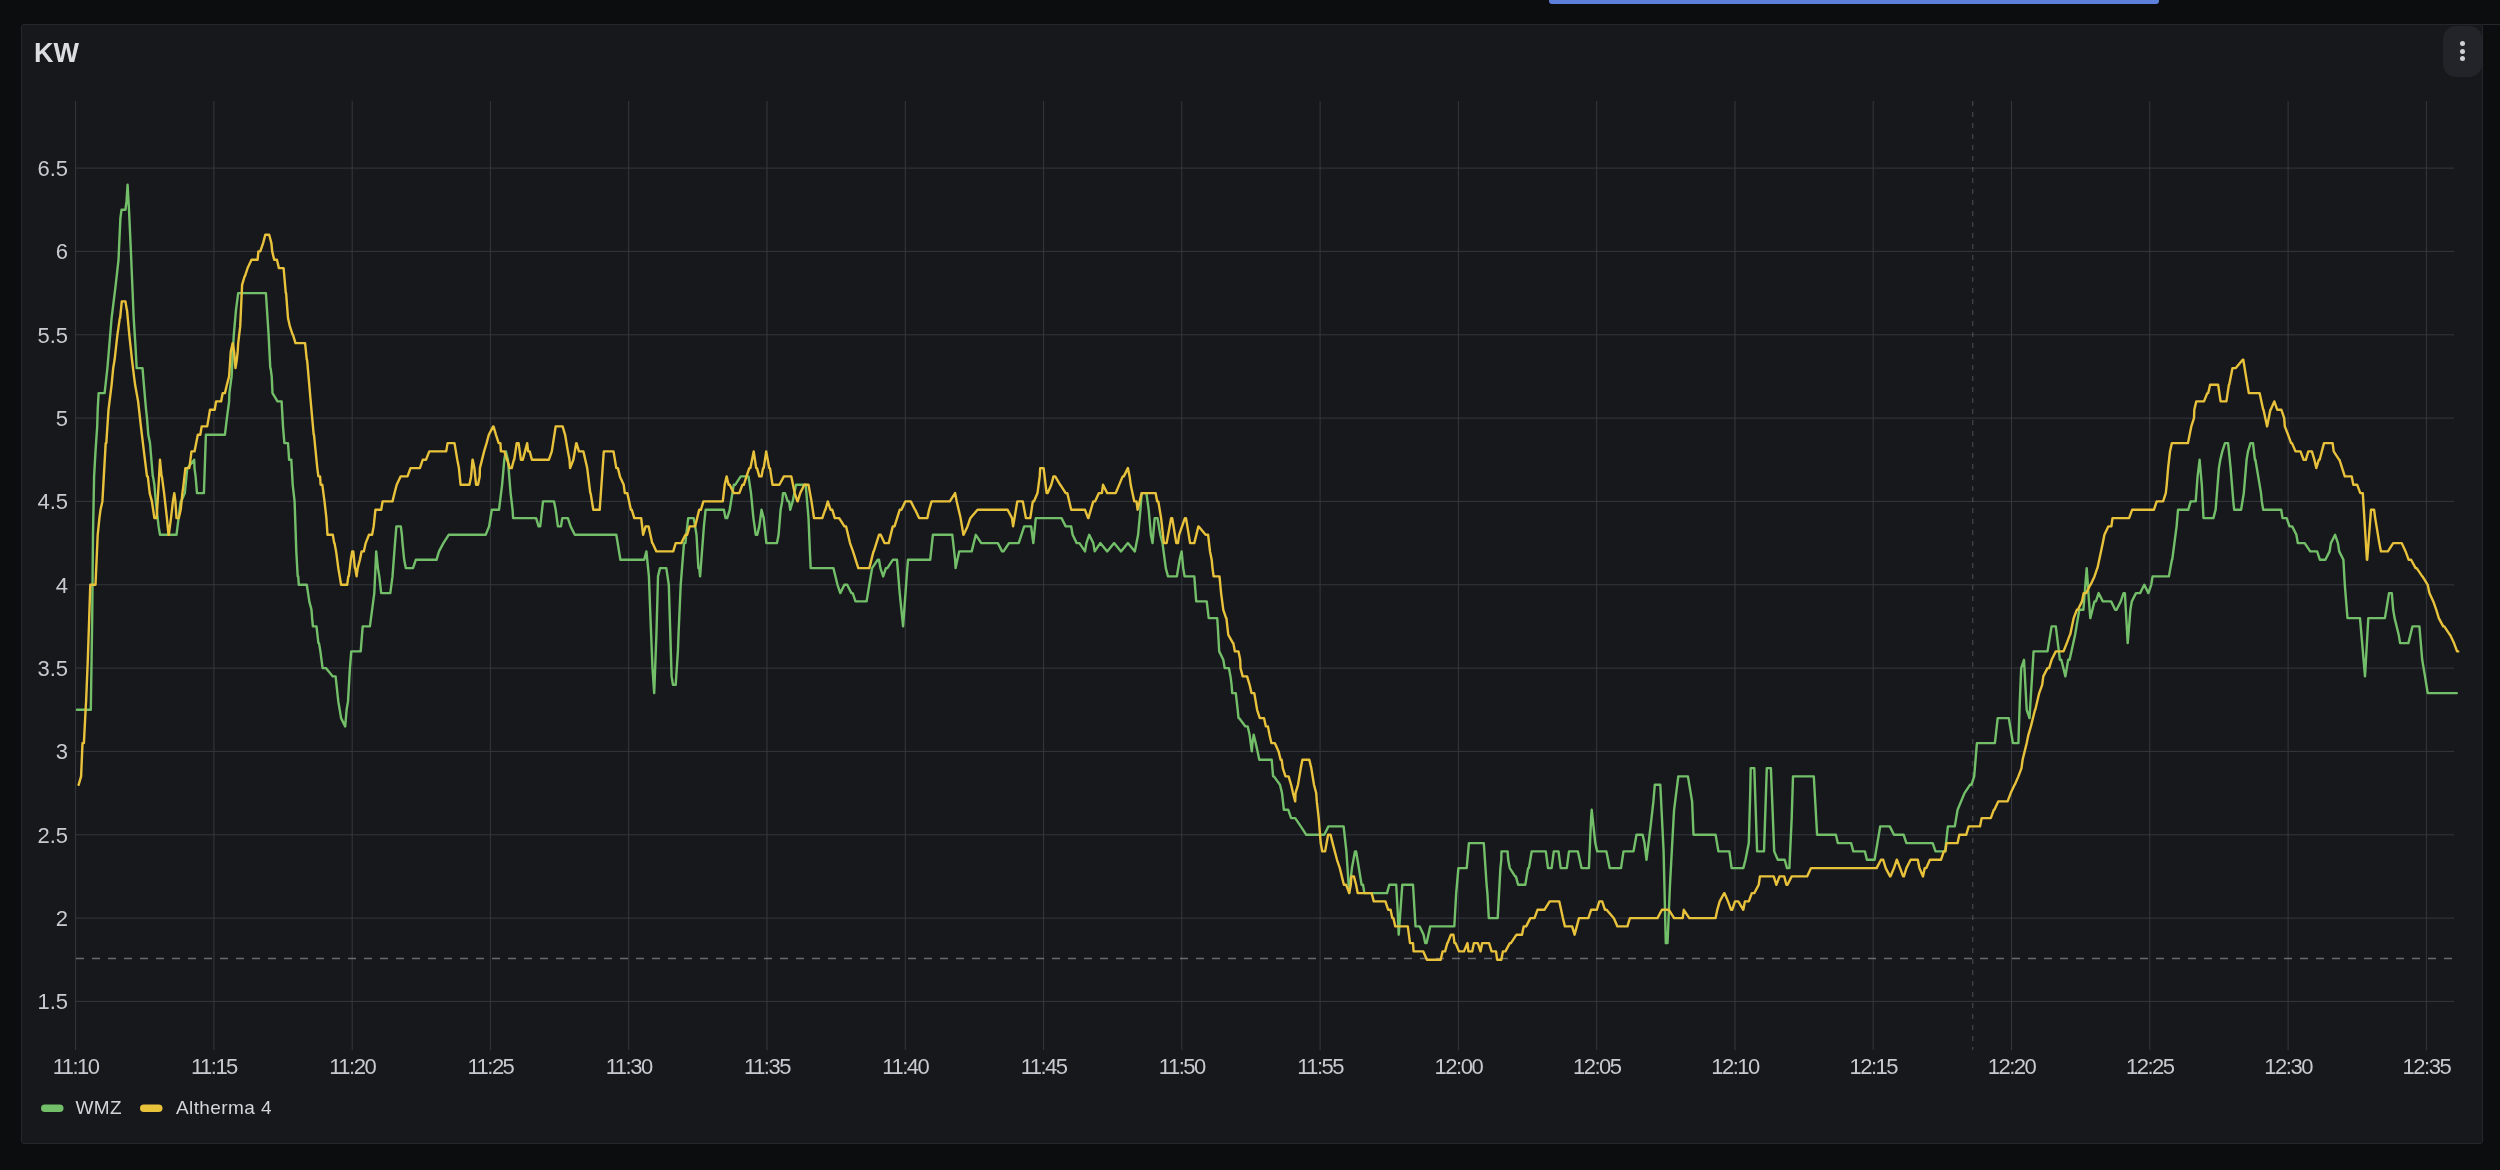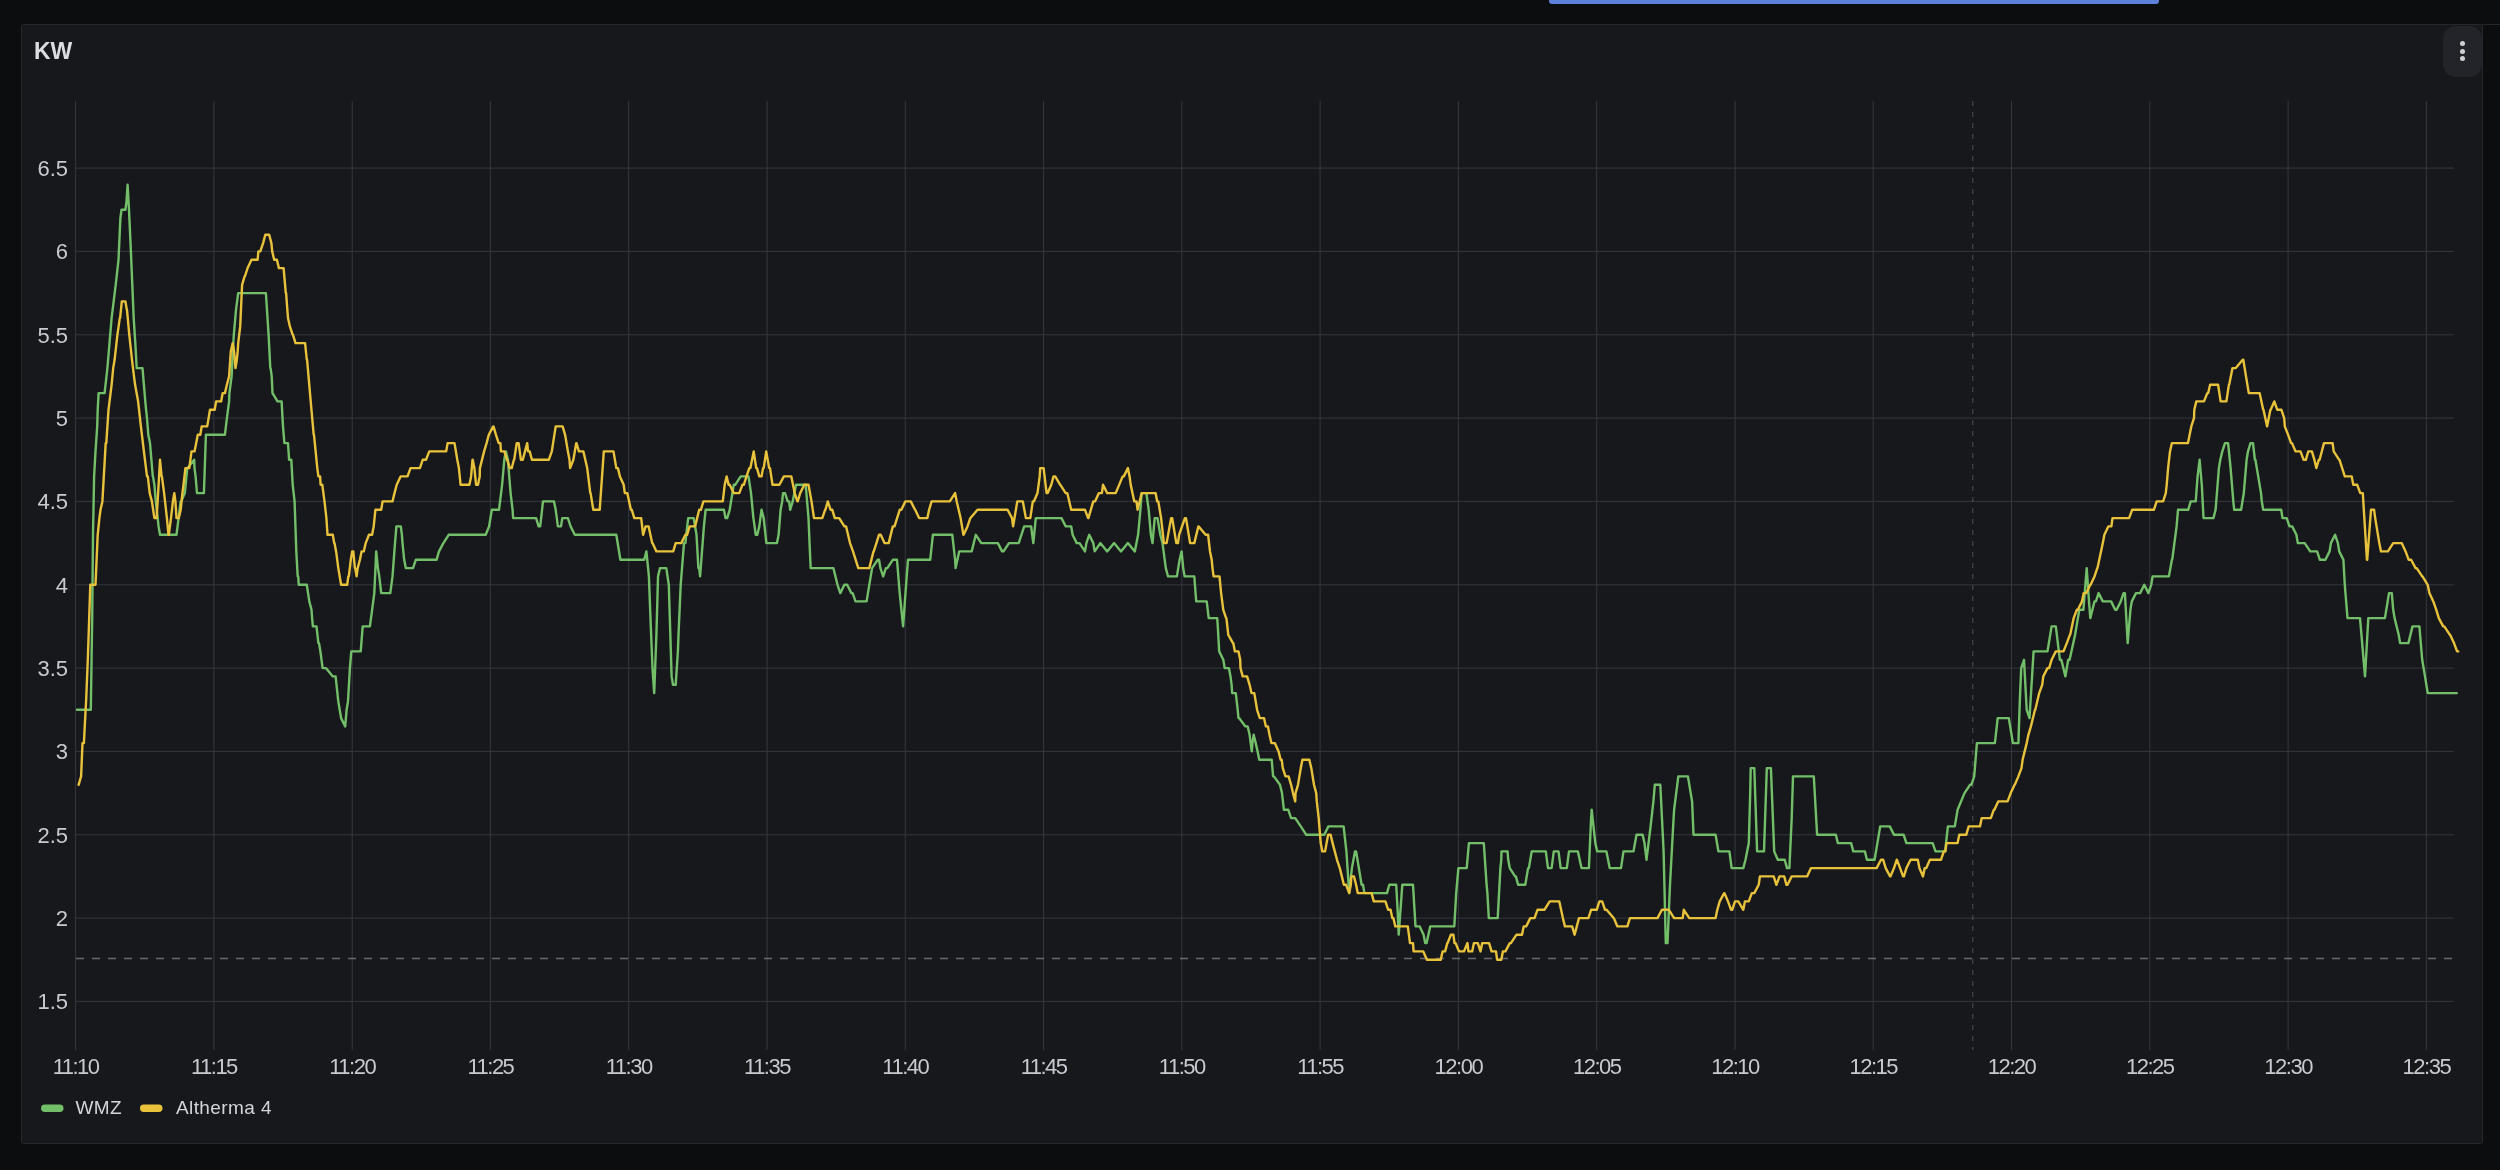--- a/index.html
+++ b/index.html
@@ -1,17 +1,17 @@
 <!DOCTYPE html>
 <html><head><meta charset="utf-8"><style>
   html,body{margin:0;padding:0;width:2500px;height:1170px;background:#0c0d0f;overflow:hidden;
     font-family:"Liberation Sans",sans-serif;}
   .panel{position:absolute;left:21px;top:24px;width:2460px;height:1118px;background:#17181c;
     border:1px solid #25272b;border-radius:3px;}
-  .title{position:absolute;left:34px;top:38px;color:#dcdde1;font-size:23px;font-weight:700;}
+  .title{position:absolute;left:34px;top:38px;color:#dcdde1;font-size:27px;font-weight:700;}
   .focusbox{position:absolute;left:1549px;top:-22px;width:602px;height:18px;border:4px solid #5d80da;
     border-radius:3px;background:#101116;}
   .kebab{position:absolute;left:2443px;top:26px;width:39px;height:51px;border-radius:13px;background:#222429;}
   .dot{position:absolute;left:17px;width:5px;height:5px;border-radius:50%;background:#cfd0d4;}
   .topline{position:absolute;left:2482px;top:24px;width:18px;height:1px;background:#25272b;}
   svg{position:absolute;left:0;top:0;}
   .ax{fill:#c9cad1;font-size:22px;font-family:"Liberation Sans",sans-serif;}
   .xl{letter-spacing:-1.5px;}
   .leg{fill:#d4d5da;font-size:19px;letter-spacing:.4px;font-family:"Liberation Sans",sans-serif;}
 </style></head>

